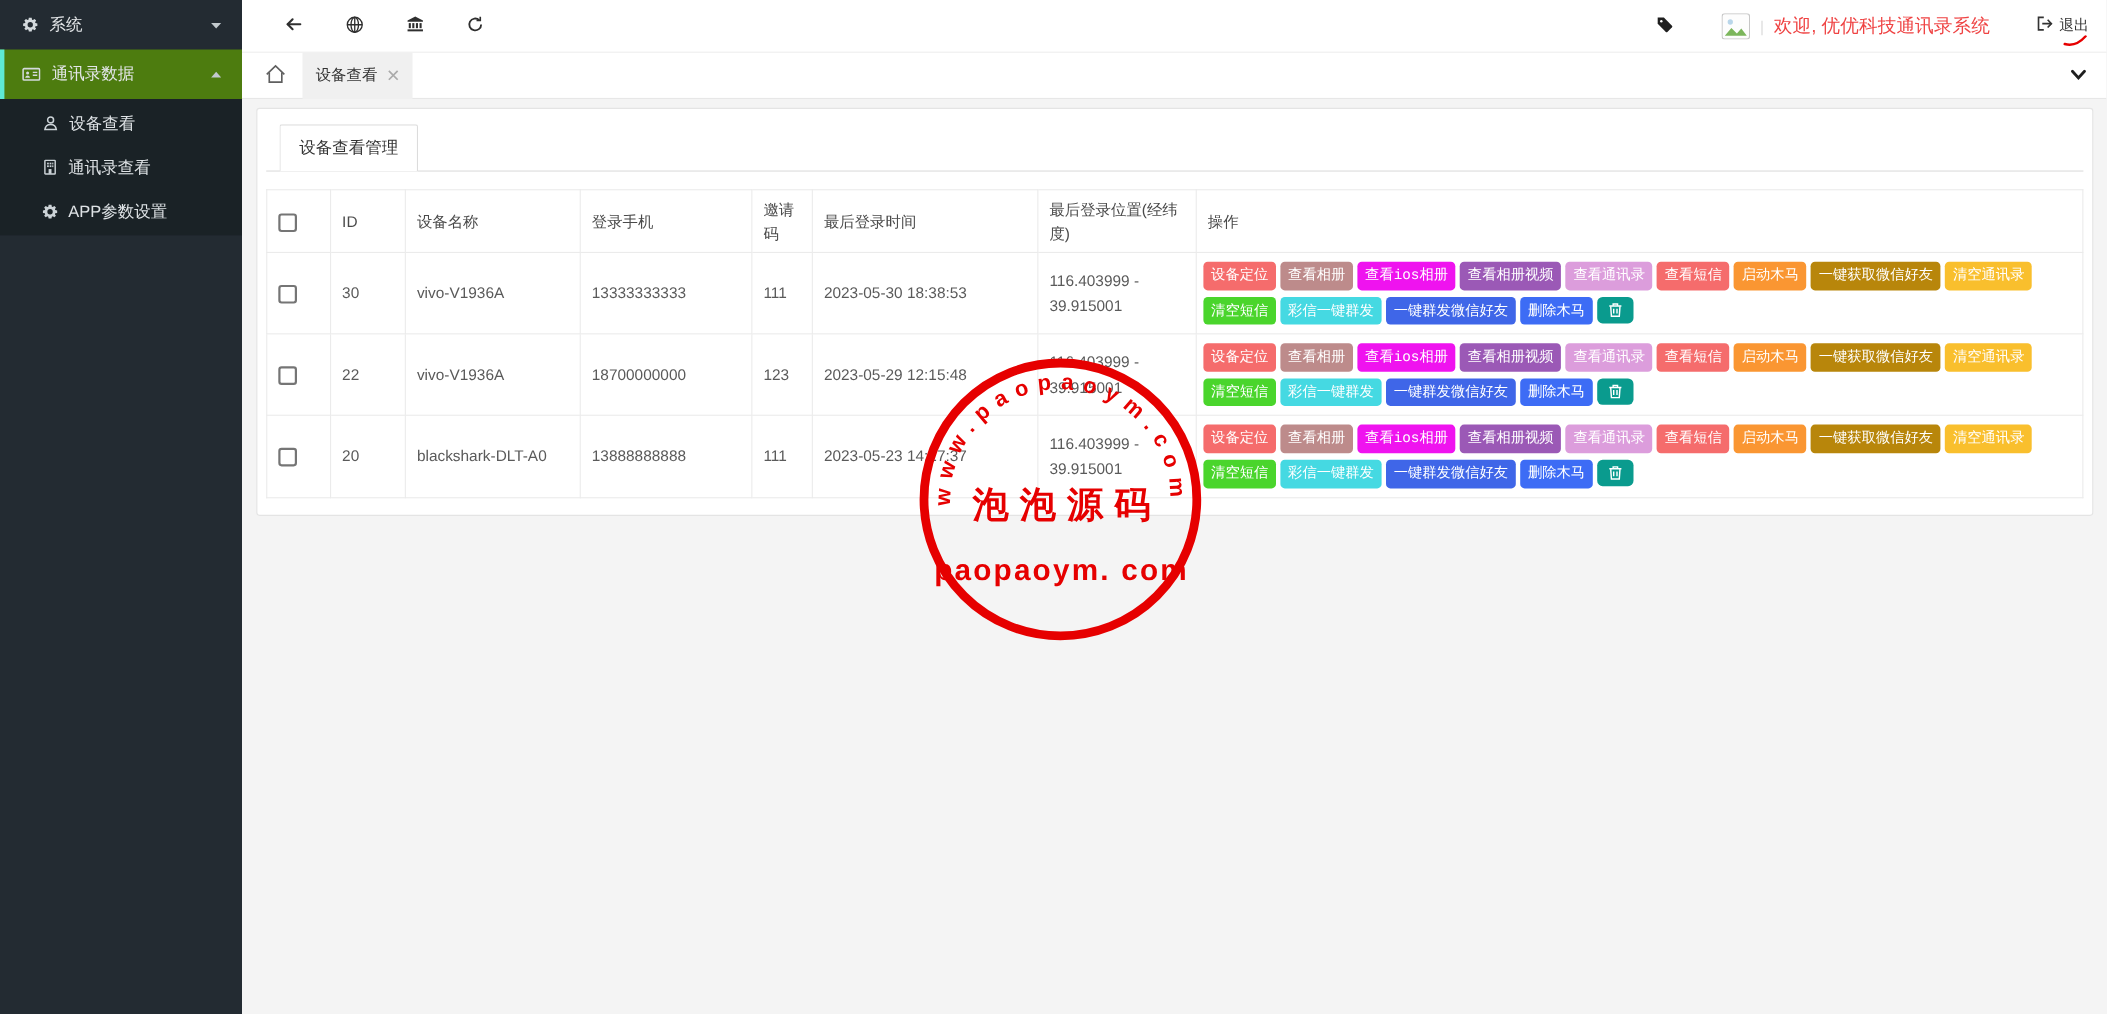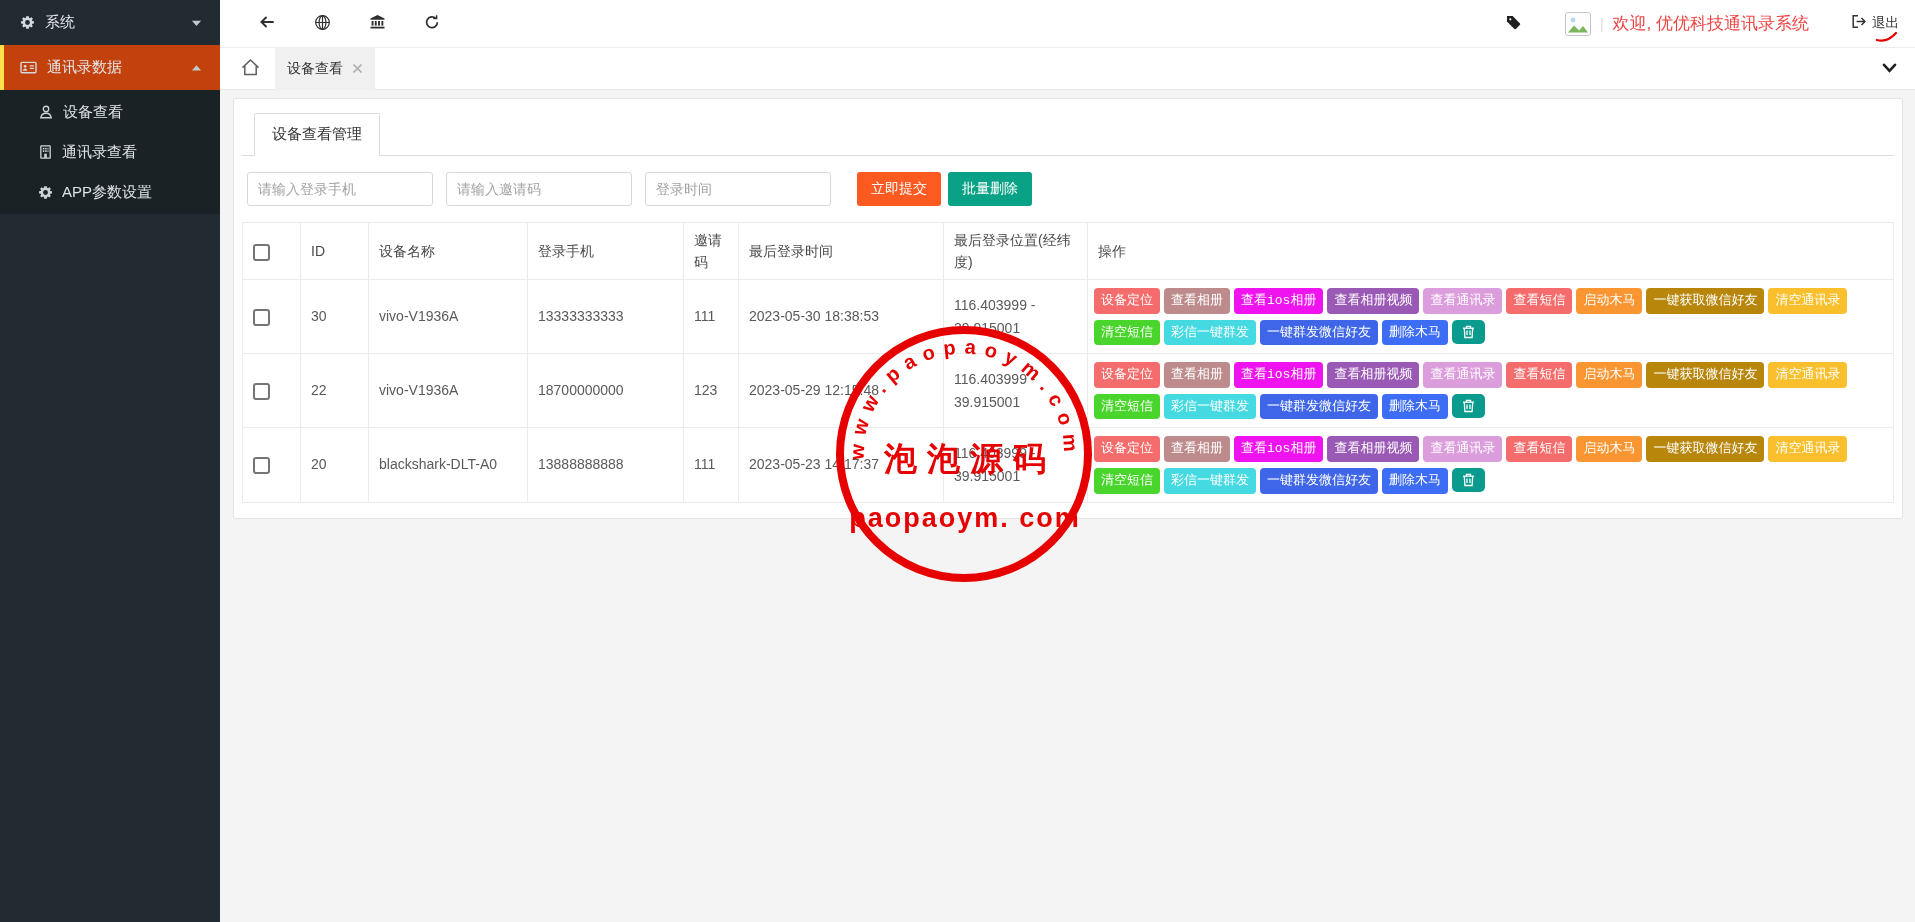--- a/index.html
+++ b/index.html
@@ -5,21 +5,21 @@
   * { margin:0; padding:0; box-sizing:border-box; }
   html,body { width:1915px; height:922px; overflow:hidden; }
   body { font-family:"Liberation Sans","DejaVu Sans",sans-serif; background:#f4f4f4; position:relative; }
 
   
   .sidebar { position:absolute; left:0; top:0; width:220px; height:922px; background:#232b32; z-index:2; }
   .sidebar-title { height:48px; line-height:48px; text-align:center; color:#1cbc9c; font-size:17px; letter-spacing:1px; }
   .menu-item { height:45px; display:flex; align-items:center; padding:0 18px 0 20px; color:#e3e6e8; font-size:15px; cursor:pointer; }
   .menu-item .mi-icon { margin-right:10px; color:#d4dadd; display:inline-flex; }
   .menu-item .mi-caret { margin-left:auto; color:#c2c9cd; display:inline-flex; }
-  .menu-item.active { background:#c2410c; border-left:4px solid #fde047; padding-left:16px; }
+  .menu-item.active { background:#4d7c0f; border-left:4px solid #5eead4; padding-left:16px; }
   .submenu { background:#1a2226; padding:2px 0; }
   .submenu-item { height:40px; display:flex; align-items:center; padding-left:38px; color:#dfe3e6; font-size:15px; cursor:pointer; }
   .submenu-item .mi-icon { margin-right:9px; color:#ccd3d7; display:inline-flex; }
 
   
   .topbar { position:absolute; left:220px; top:0; width:1695px; height:48px; background:#fff; border-bottom:1px solid #ececec; display:flex; align-items:center; }
   .topbar-icons { display:flex; align-items:center; gap:34px; margin-left:36px; color:#2f2f2f; }
   .tb-btn { background:none; border:none; cursor:pointer; color:#2f2f2f; display:inline-flex; padding:2px; }
   .topbar-right { margin-left:auto; display:flex; align-items:center; margin-right:6px; }
   .tag-btn { color:#1f1f1f; margin-right:42px; }
@@ -220,27 +220,20 @@
       <span><svg width="15" height="10" viewBox="0 0 15 10" fill="none" stroke="currentColor" stroke-width="2.6" stroke-linecap="round">
           <path d="M2 1.8l5.5 6 5.5-6"></path>
         </svg></span>
     </button>
 </div>
 
 <main class="content">
   <section class="panel">
     <div class="panel-tabs">
       <span class="panel-tab">设备查看管理</span>
-    </div>
-    <div class="filter-row">
-      <input class="filter-input" placeholder="请输入登录手机" style="">
-      <input class="filter-input" placeholder="请输入邀请码" style="">
-      <input class="filter-input" placeholder="登录时间" style="">
-      <button class="btn btn-submit">立即提交</button>
-      <button class="btn btn-batch">批量删除</button>
     </div>
     <table>
       <colgroup>
         <col style="width:58px">
           <col style="width:68px">
           <col style="width:159px">
           <col style="width:156px">
         <col style="width:55px">
           <col style="width:205px">
           <col style="width:144px">

